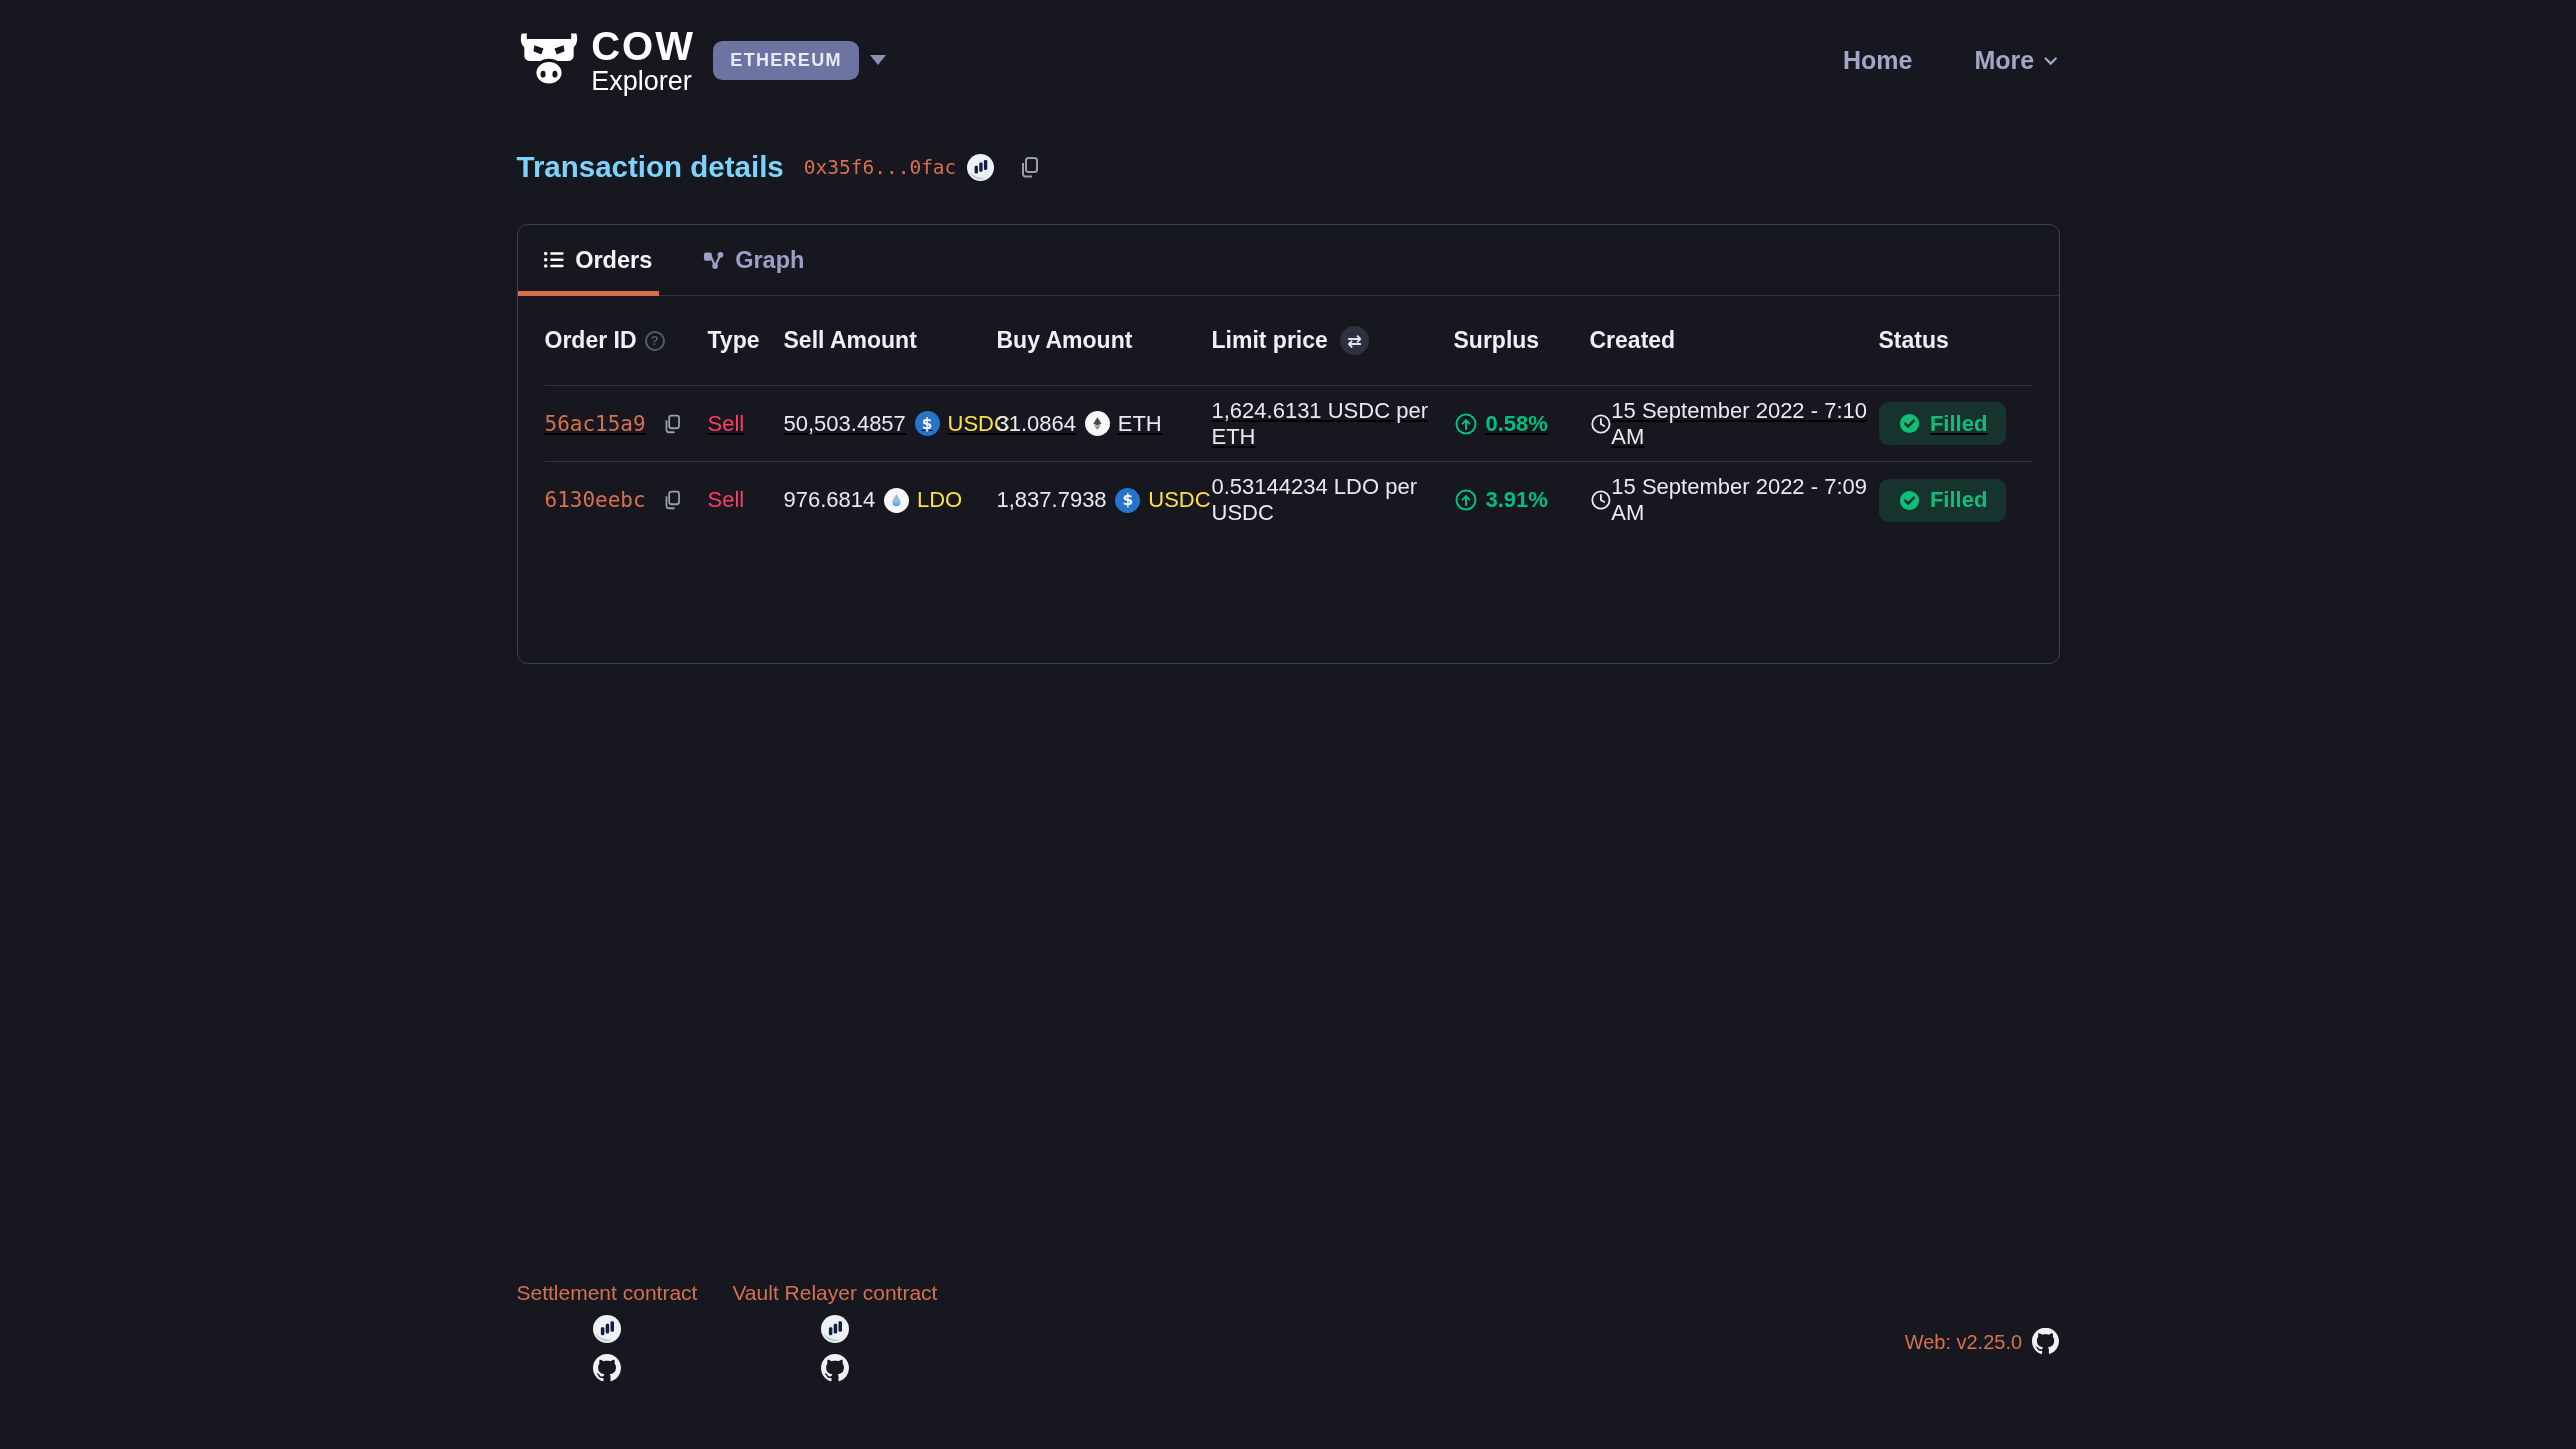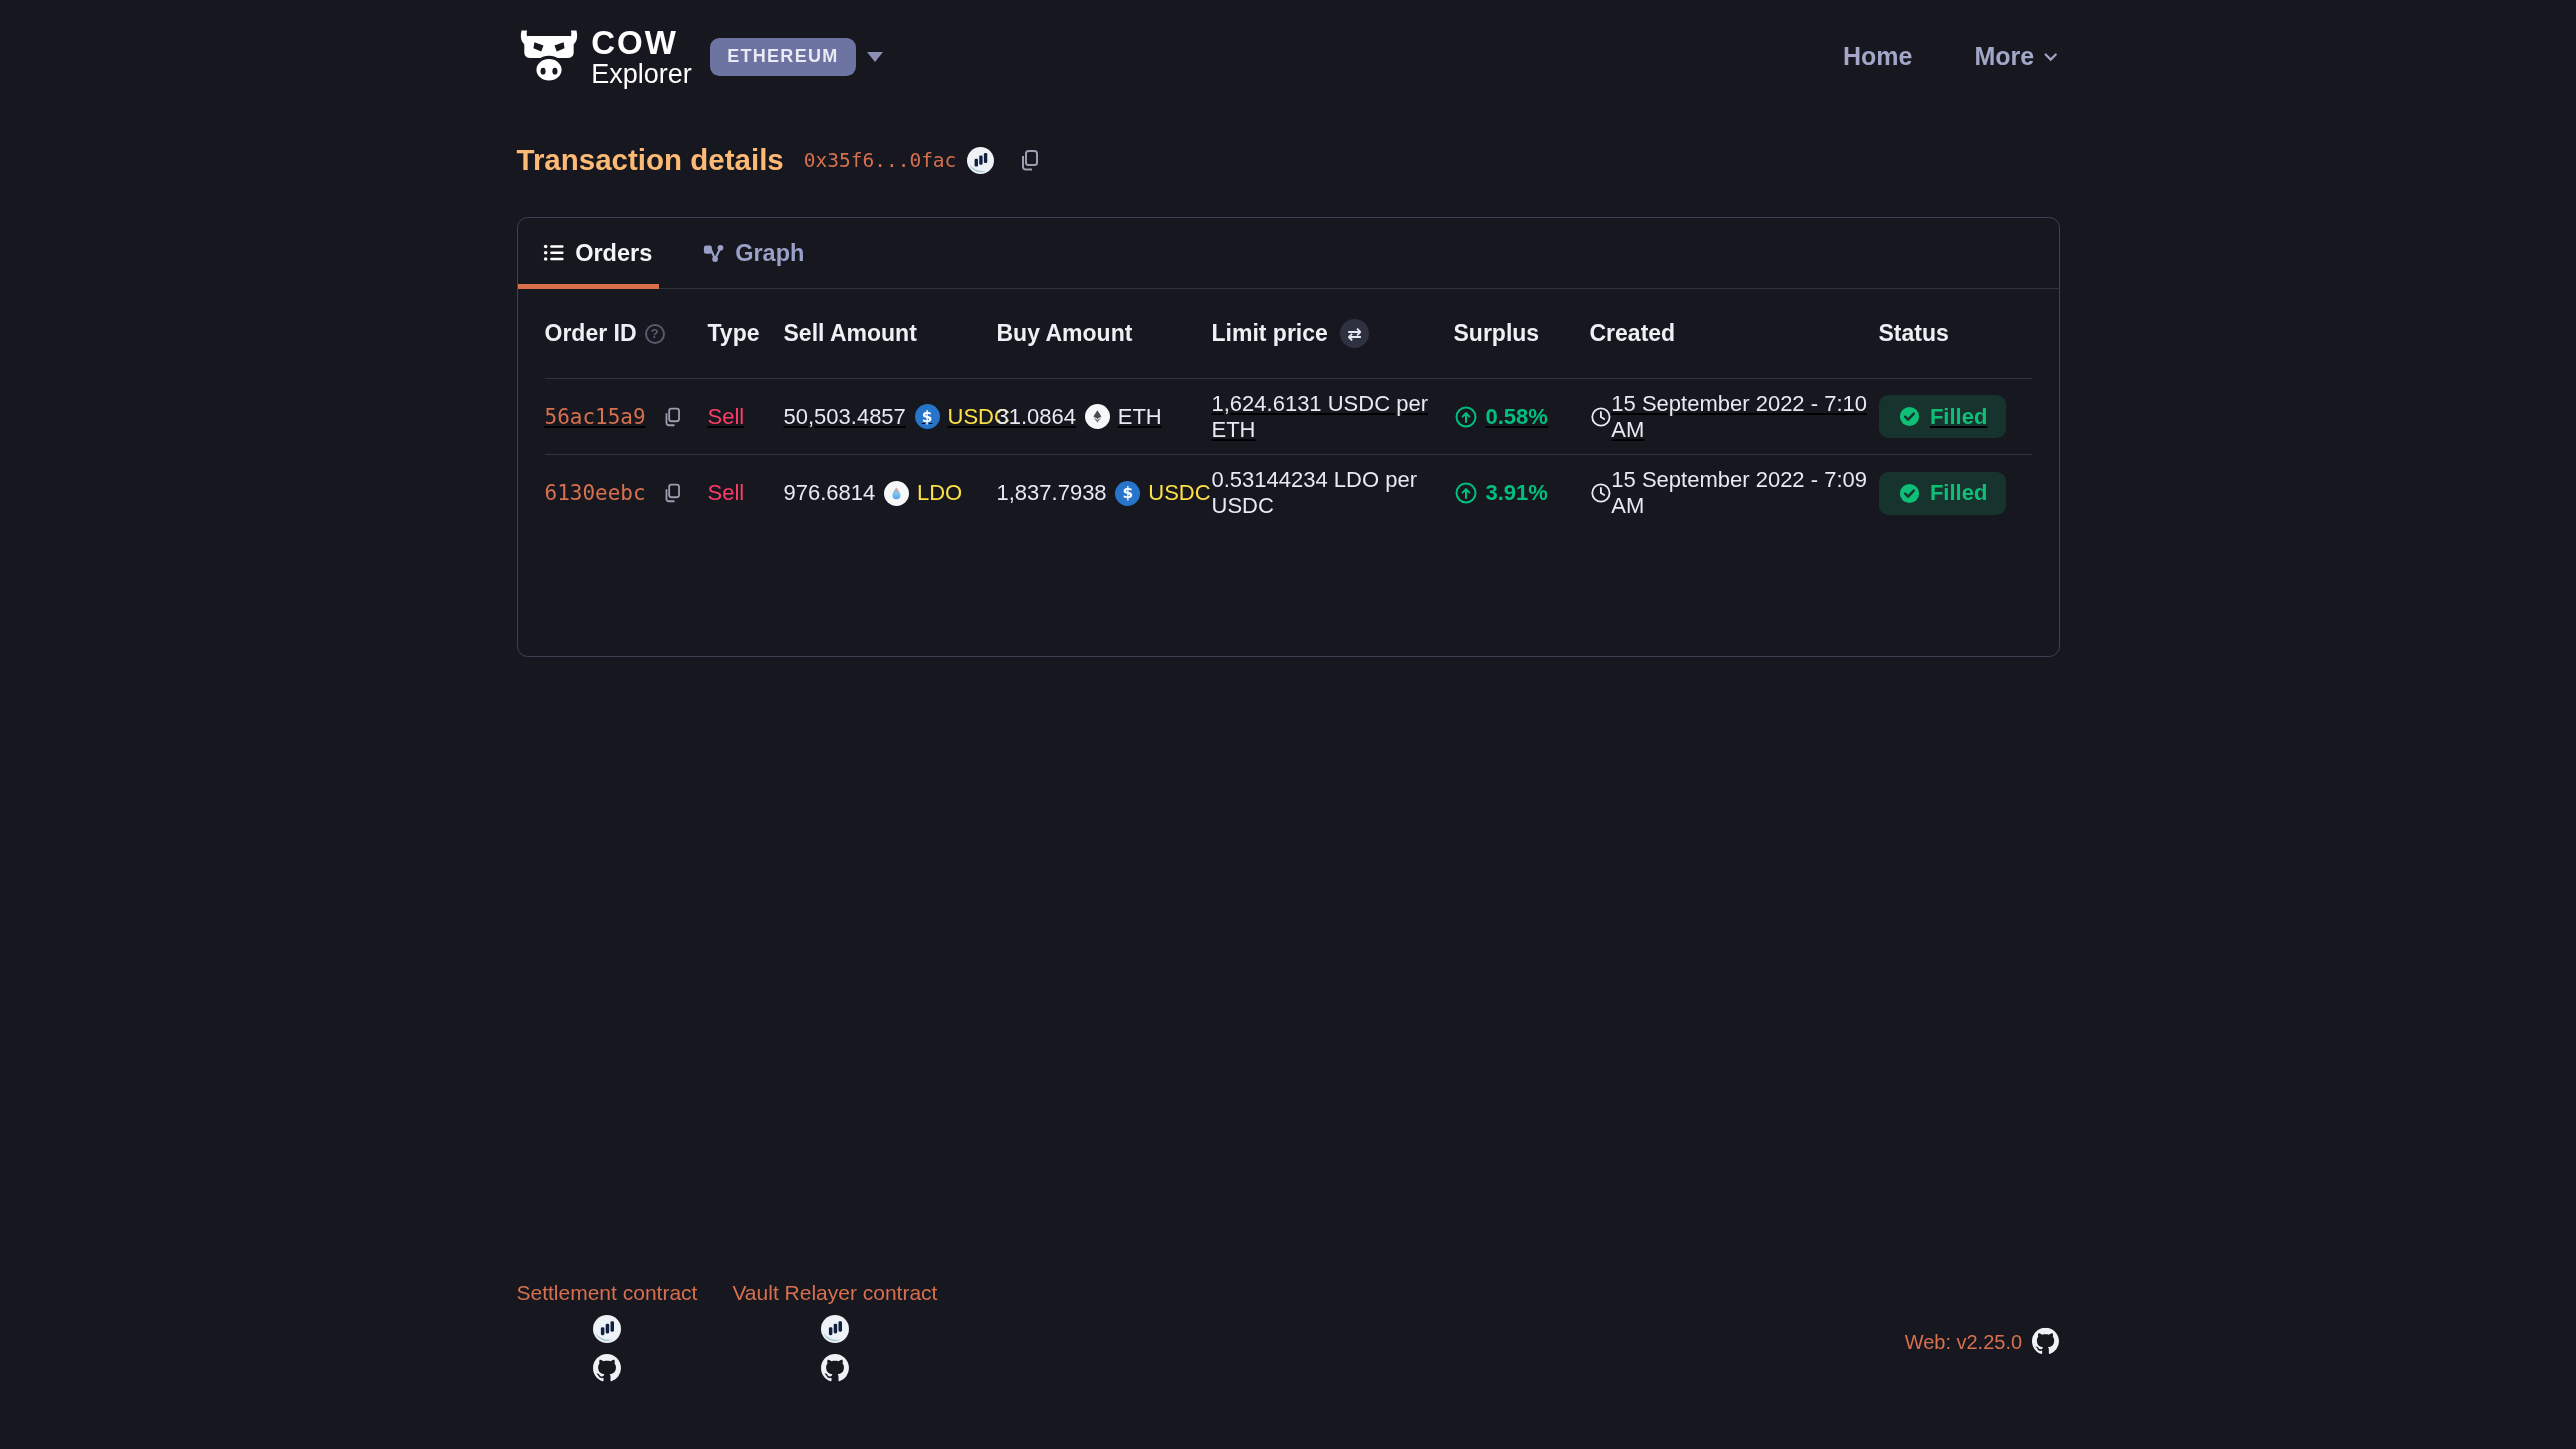--- a/index.html
+++ b/index.html
@@ -6,32 +6,32 @@
   html,body { width:2576px; height:1449px; background:#16171F; font-family:"Liberation Sans",sans-serif; overflow:hidden; }
   .page { width:2576px; height:1449px; display:flex; flex-direction:column; }
   .container { width:1543px; margin:0 auto; }
 
   
   .header { display:flex; align-items:center; justify-content:space-between; padding-top:25.5px; }
   .header-left { display:flex; align-items:center; }
   .logo { display:flex; align-items:center; gap:10.7px; cursor:pointer; }
   .cow-icon { width:64px; height:62px; }
   .wordmark { color:#FFFFFF; line-height:1; }
-  .wordmark .wm1 { font-size:33px; font-weight:900; letter-spacing:2px; }
+  .wordmark .wm1 { font-size:40px; font-weight:900; letter-spacing:2px; }
   .wordmark .wm2 { font-size:27px; font-weight:400; margin-top:2.7px; }
   .network-pill { margin-left:18px; display:flex; align-items:center; gap:10.7px; cursor:pointer; }
   .network-badge { background:#6E74A1; color:#E9EAF6; font-size:18px; font-weight:700; letter-spacing:1.3px; padding:8.7px 17.4px; border-radius:9.4px; }
   .caret-down { width:0; height:0; border-left:8.7px solid transparent; border-right:8.7px solid transparent; border-top:10.7px solid #8B8FB3; }
   .nav { display:flex; align-items:center; gap:62px; }
   .nav-link { color:#A2A7C7; font-size:25px; font-weight:600; cursor:pointer; display:flex; align-items:center; gap:8px; }
   .chev { width:17.4px; height:17.4px; }
 
   
   .title-row { display:flex; align-items:center; margin-top:55px; }
-  .page-title { color:#fdba74; font-size:29.5px; font-weight:700; }
+  .page-title { color:#7dd3fc; font-size:29.5px; font-weight:700; }
   .tx-hash { margin-left:20px; color:#D7704E; font-size:19.5px; font-family:"DejaVu Sans Mono",monospace; cursor:pointer; }
   .title-ico { margin-left:10.7px; cursor:pointer; display:flex; }
   .title-ico.copy { margin-left:24px; }
 
   
   .card { margin-top:40px; height:440px; border:1.3px solid #3F4254; border-radius:10.7px; overflow:hidden; }
   .tabbar { display:flex; align-items:stretch; height:71px; border-bottom:1.3px solid #2F3140; }
   .tab { display:flex; align-items:center; gap:10.7px; padding:0 6.7px 0 25.5px; font-size:23.5px; font-weight:700; color:#9AA0C6; cursor:pointer; position:relative; }
   .tab + .tab { margin-left:28px; padding:0 16px; }
   .tab.active { color:#F4F5FA; }

